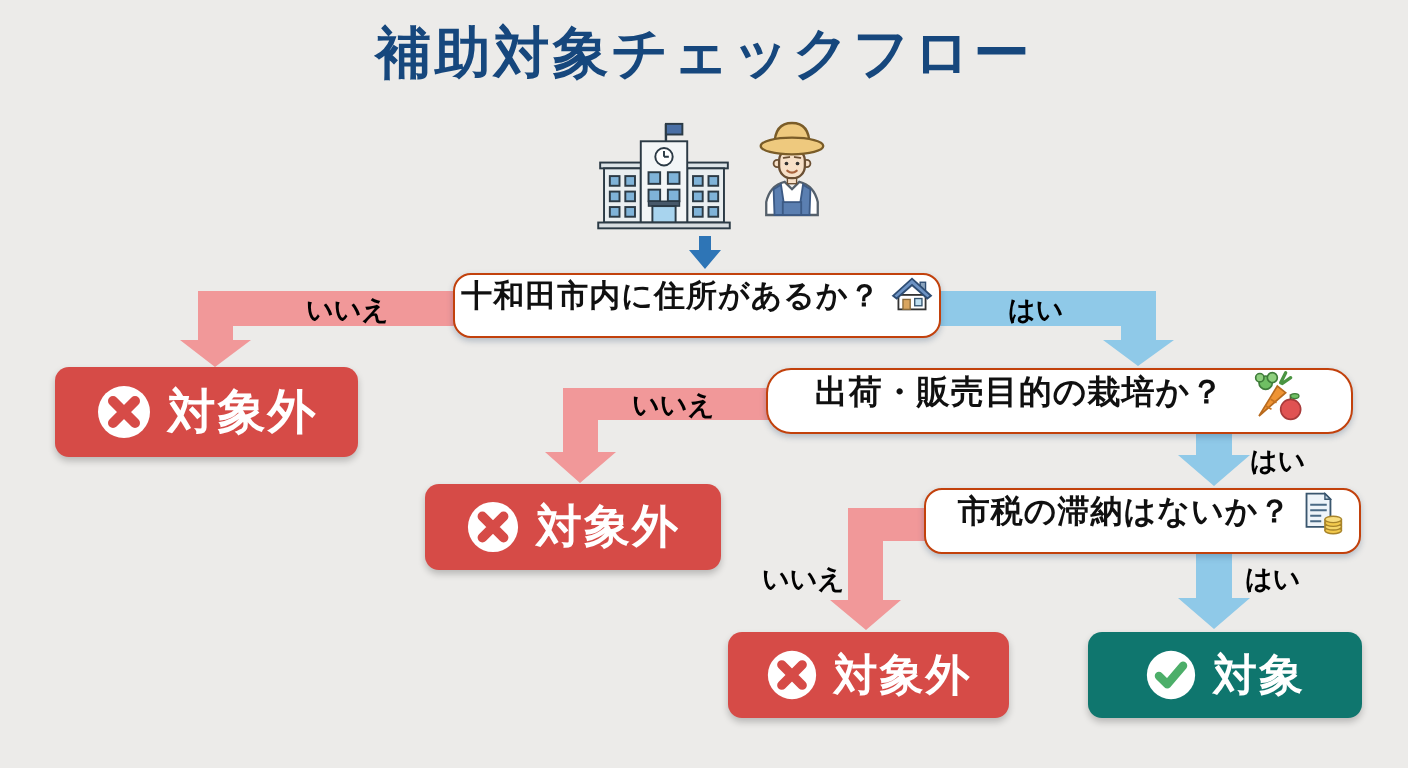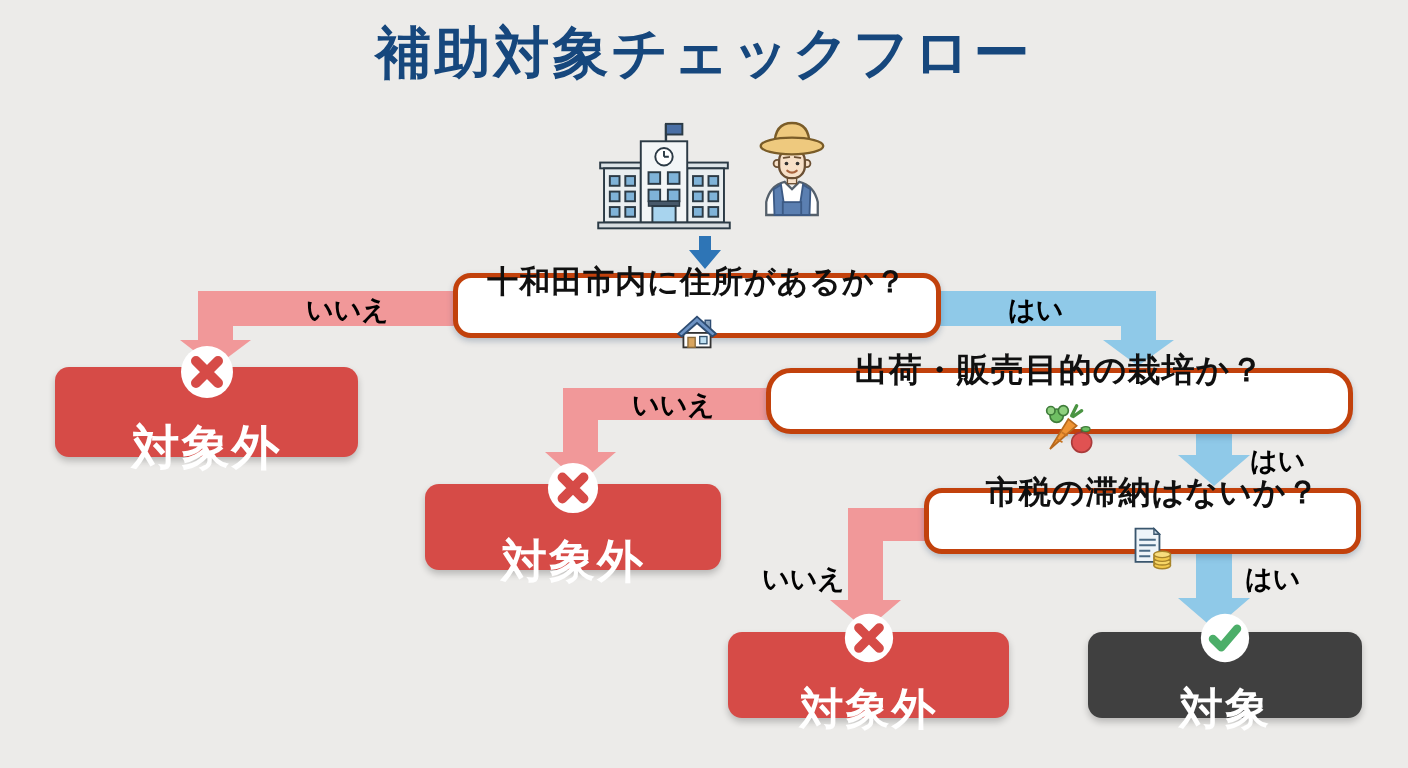--- a/index.html
+++ b/index.html
@@ -12,38 +12,38 @@
   .canvas{position:relative;width:1408px;height:560px;}
   .arrows{position:absolute;left:0;top:0;z-index:1;}
   .title{
     position:absolute;top:16px;left:0;right:0;margin:0;
     text-align:center;font-size:56px;font-weight:900;
     color:#16477d;letter-spacing:3px;z-index:2;
   }
   .start-icon{position:absolute;z-index:2;}
   .decision{
     position:absolute;z-index:3;
-    background:#ffffff;border:5px solid #c2410c;border-radius:18px;
-    display:flex;align-items:center;justify-content:center;gap:10px;
+    background:#ffffff;border:2px solid #c2410c;border-radius:18px;
+    display:flex;justify-content:center;gap:10px;
     box-shadow:0 3px 6px rgba(30,60,100,.28);
-    color:#101010;font-weight:900;box-sizing:border-box;flex-direction:column;
+    color:#101010;font-weight:900;box-sizing:border-box;
   }
   .qtext{white-space:nowrap;letter-spacing:1px;}
   .edge-label{
     position:absolute;z-index:4;font-size:27px;font-weight:900;color:#000000;
     white-space:nowrap;
   }
   .outcome{
     position:absolute;z-index:3;border-radius:14px;
     display:flex;align-items:center;justify-content:center;gap:16px;
     color:#ffffff;font-weight:900;
-    box-shadow:0 4px 7px rgba(0,0,0,.22);box-sizing:border-box;flex-direction:column;
+    box-shadow:0 4px 7px rgba(0,0,0,.22);box-sizing:border-box;
   }
   .outcome.red{background:#d64b47;}
-  .outcome.green{background:#404040;}
+  .outcome.green{background:#0f766e;}
   .otext{white-space:nowrap;letter-spacing:2px;}
 </style>
 </head>
 <body>
 
 <div class="canvas">
 
   <svg class="arrows" width="1408" height="768" viewBox="0 0 1408 768">
 
     <polygon fill="#2e75b6" points="699,236 711,236 711,250 721,250 705,269 689,250 699,250"></polygon>

